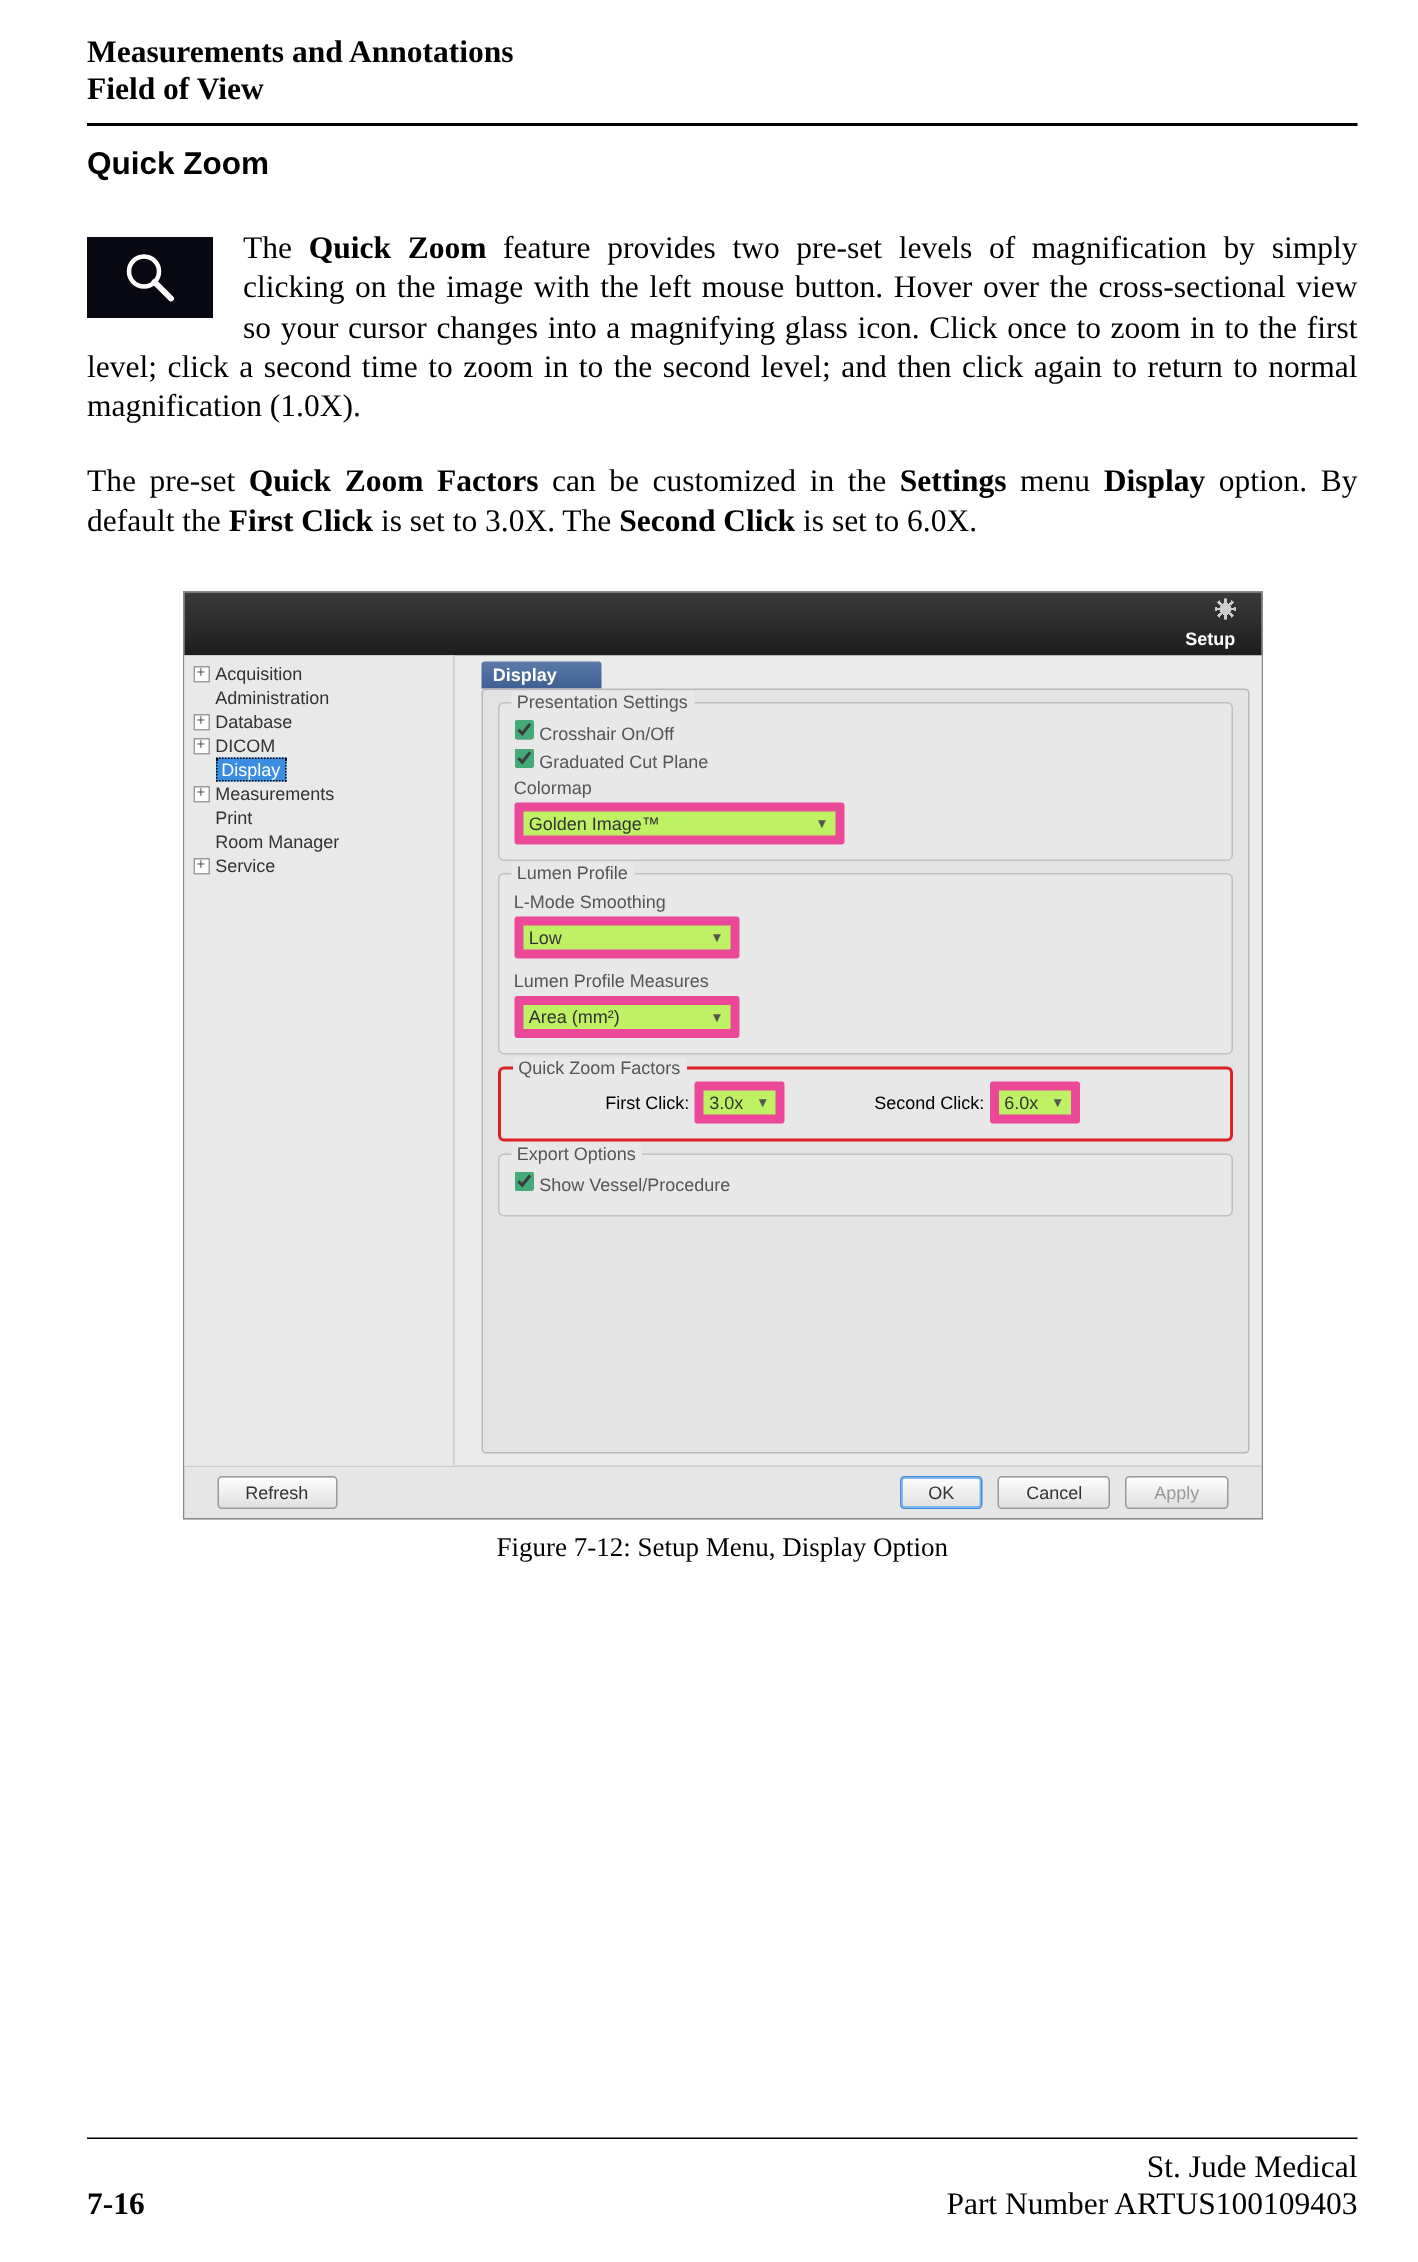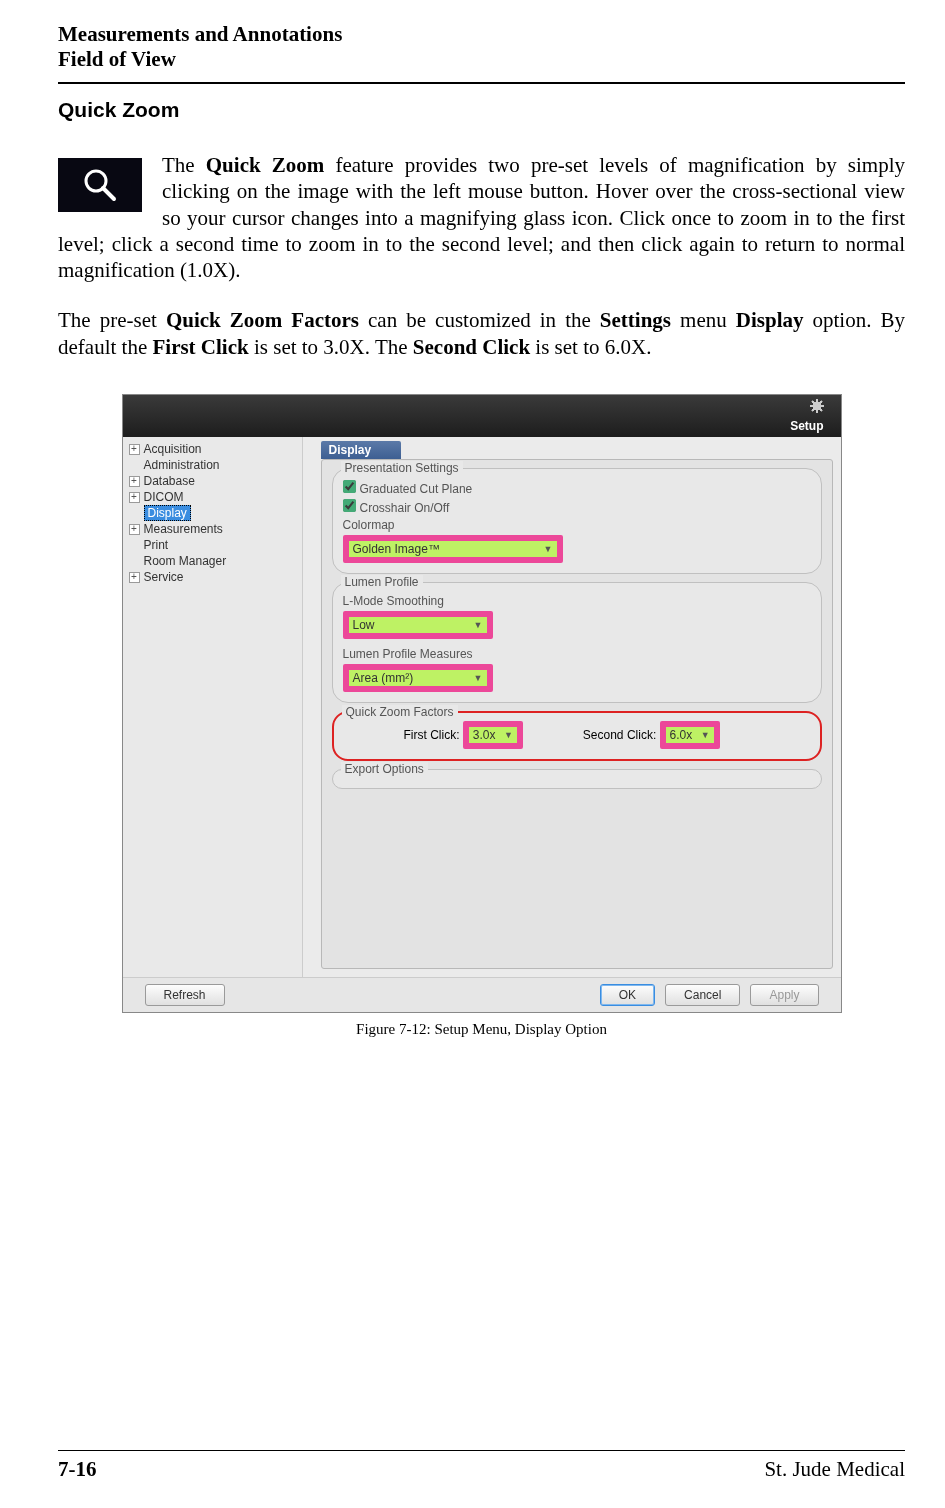--- a/index.html
+++ b/index.html
@@ -69,21 +69,21 @@
     background: linear-gradient(#5b7aa8,#3d5f92);
     color:#fff; font-weight:bold; padding:2px 8px;
     width: 80px; border-radius:2px 2px 0 0;
   }
   .panel {
     border:1px solid #b8b8b8; background:#e3e3e3;
     padding: 8px 10px 12px 10px; border-radius: 3px;
     min-height: 510px;
   }
   .group {
-    border:1px solid #c0c0c0; border-radius:16px;
+    border:1px solid #c0c0c0; border-radius:4px;
     padding: 8px 10px 10px 10px; margin-bottom: 8px;
     background:#e8e8e8;
     position: relative;
   }
   .group-label {
     position:absolute; top:-8px; left:8px;
     background:#e8e8e8; padding:0 4px; color:#555;
   }
   .group.highlight { border: 2px solid #d22; }
   .chk { margin-right: 4px; accent-color:#4a7; }
@@ -101,21 +101,21 @@
     border-top:1px solid #ccc; padding: 6px 22px;
     display:flex; gap:10px; background:#e6e6e6;
   }
   .btn {
     border:1px solid #9a9a9a; background: linear-gradient(#fdfdfd,#e0e0e0);
     padding: 3px 18px; border-radius:3px; color:#333; font-size:12px;
   }
   .btn.primary { border:1px solid #3a8de0; box-shadow: 0 0 0 1px #7fb8ef inset; }
   .btn.disabled { color:#999; }
   .spacer { flex:1; }
-  .fig-caption { text-align:center; margin-top: 8px; font-family:"Times New Roman",serif; font-size:15px; }
+  .fig-caption { text-align:center; margin-top: 8px; font-family:"Times New Roman",serif; font-size:18px; }
   .footer {
     position:absolute; bottom: 26px; left:58px; right:40px;
     border-top: 1px solid #000; padding-top: 6px;
     display:flex; justify-content:space-between; align-items:flex-end;
     font-family:"Times New Roman",serif;
   }
   .footer .right { text-align:right; }
   .b { font-weight: bold; }
 </style>
 </head>
@@ -159,22 +159,22 @@
         <div class="tree-row"><span class="dotspace"></span><span class="lbl">Room Manager</span></div>
         <div class="tree-row"><span class="expander">+</span><span class="lbl">Service</span></div>
       </div>
 
       <div class="content">
         <div class="panel-title">Display</div>
         <div class="panel">
 
           <div class="group">
             <span class="group-label">Presentation Settings</span>
+            <div class="row"><input type="checkbox" class="chk" checked="" style=""><span>Crosshair On/Off</span></div>
             <div class="row"><input type="checkbox" class="chk" checked="" style=""><span>Graduated Cut Plane</span></div>
-            <div class="row"><input type="checkbox" class="chk" checked="" style=""><span>Crosshair On/Off</span></div>
             <div class="row">Colormap</div>
             <div class="combo wide">
                 <span>Golden Image™</span>
                 <span class="arrow">▼</span>
               </div>
           </div>
 
           <div class="group">
             <span class="group-label">Lumen Profile</span>
             <div class="row">L-Mode Smoothing</div>
@@ -204,34 +204,36 @@
                 <span class="combo">
                     <span>6.0x</span>
                     <span class="arrow">▼</span>
                   </span>
               </div>
             </div>
           </div>
 
           <div class="group">
             <span class="group-label">Export Options</span>
+            <div class="row"><input type="checkbox" class="chk" checked="" style=""><span>Show Vessel/Procedure</span></div>
           </div>
 
         </div>
       </div>
     </div>
     <div class="button-row">
       <div class="btn">Refresh</div>
       <div class="spacer"></div>
       <div class="btn primary">OK</div>
       <div class="btn">Cancel</div>
       <div class="btn disabled">Apply</div>
     </div>
   </div>
   <div class="fig-caption">Figure 7-12:  Setup Menu, Display Option</div>
 </div>
 
 <div class="footer">
   <div class="b">7-16</div>
   <div class="right">
     <div>St. Jude Medical</div>
+    <div>Part Number ARTUS100109403</div>
   </div>
 </div>
 
 </body></html>

